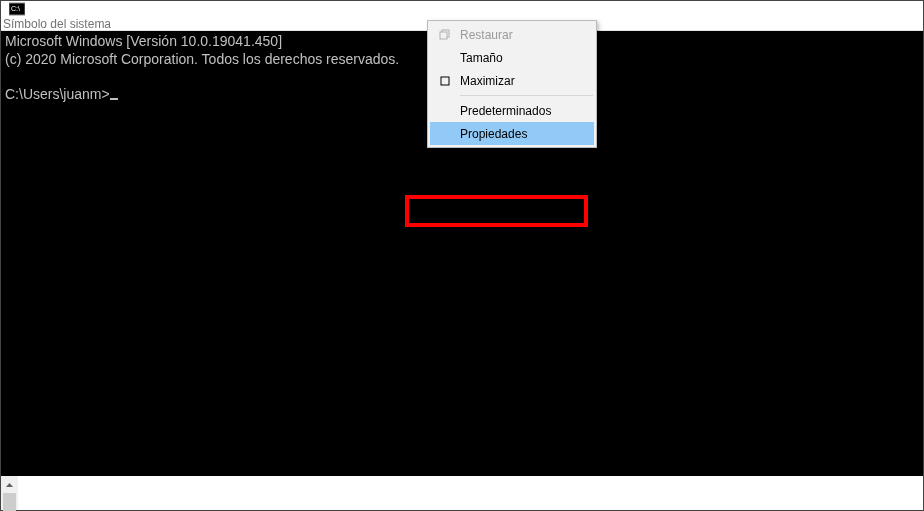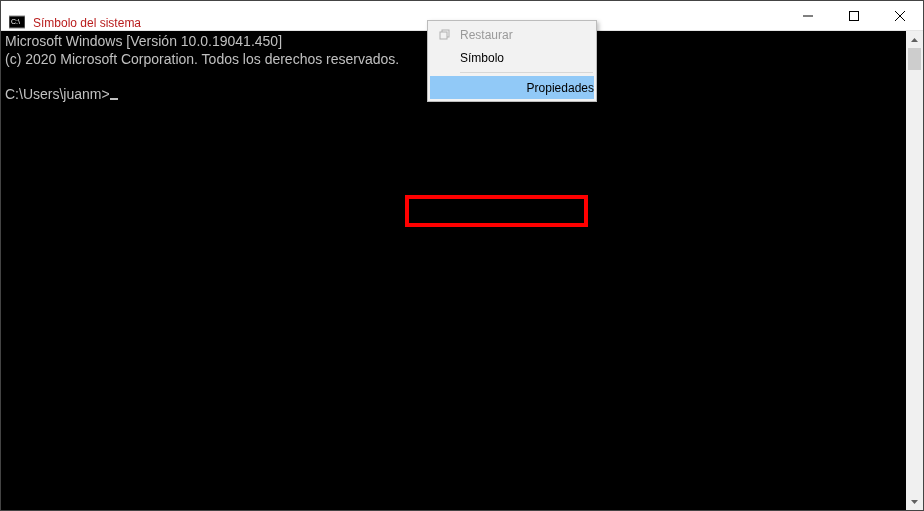--- a/index.html
+++ b/index.html
@@ -19,24 +19,25 @@
       width: 924px;
       height: 511px;
       background: #fff;
       border: 1px solid #444;
       position: relative;
     }
     .titlebar {
       height: 30px;
       background: #fff;
       display: flex;
-      align-items: flex-end;
+      align-items: flex-start;
       border-bottom: 1px solid #e5e5e5;
       font-size: 12px;
-      color: #b91c1c;
+      color: #737373;
+      flex-direction: column;
     }
     .titlebar-icon {
       width: 16px;
       height: 16px;
       margin: 0 6px 0 8px;
       display: inline-flex;
       align-items: center;
       justify-content: center;
     }
     .titlebar-title {
@@ -56,20 +57,21 @@
       font-size: 10px;
       font-family: "Segoe MDL2 Assets", "Segoe UI", sans-serif;
     }
     .win-btn svg {
       display: block;
     }
     .content-area {
       position: relative;
       height: calc(100% - 30px);
       display: flex;
+      flex-direction: column;
     }
     .console {
       background: #000;
       color: #c0c0c0;
       font-family: Consolas, "Courier New", monospace;
       font-size: 14px;
       line-height: 17px;
       flex: 1;
       padding: 2px 4px;
       white-space: pre;
@@ -129,21 +131,20 @@
       position: relative;
     }
     .ctx-item.disabled {
       color: #9a9a9a;
     }
     .ctx-item.bold {
       font-weight: bold;
     }
     .ctx-item.highlight {
       background: #91c9f7;
-      justify-content: flex-end;
     }
     .ctx-sep {
       height: 1px;
       background: #d7d7d7;
       margin: 3px 1px 3px 30px;
     }
     .ctx-icon {
       position: absolute;
       left: 6px;
       width: 18px;
@@ -226,23 +227,34 @@
     <div class="ctx-item disabled">
       <span class="ctx-icon">
         <svg width="12" height="12" viewBox="0 0 12 12">
           <rect x="3" y="1" width="7" height="7" fill="none" stroke="#b0b0b0" stroke-width="1"></rect>
           <rect x="1" y="3" width="7" height="7" fill="#f2f2f2" stroke="#b0b0b0" stroke-width="1"></rect>
         </svg>
       </span>
       <span>Restaurar</span>
     </div>
     <div class="ctx-item">
-      <span>Símbolo</span>
+      <span>Tamaño</span>
+    </div>
+    <div class="ctx-item">
+      <span class="ctx-icon">
+        <svg width="12" height="12">
+            <rect x="2" y="2" width="8" height="8" fill="none" stroke="#000" stroke-width="1"></rect>
+          </svg>
+      </span>
+      <span>Maximizar</span>
     </div>
     <div class="ctx-sep"></div>
+    <div class="ctx-item">
+      <span>Predeterminados</span>
+    </div>
     <div class="ctx-item highlight">
       <span>Propiedades</span>
     </div>
   </div>
 
   <div class="annotation-box"></div>
 
 </div>
 
 </body></html>

